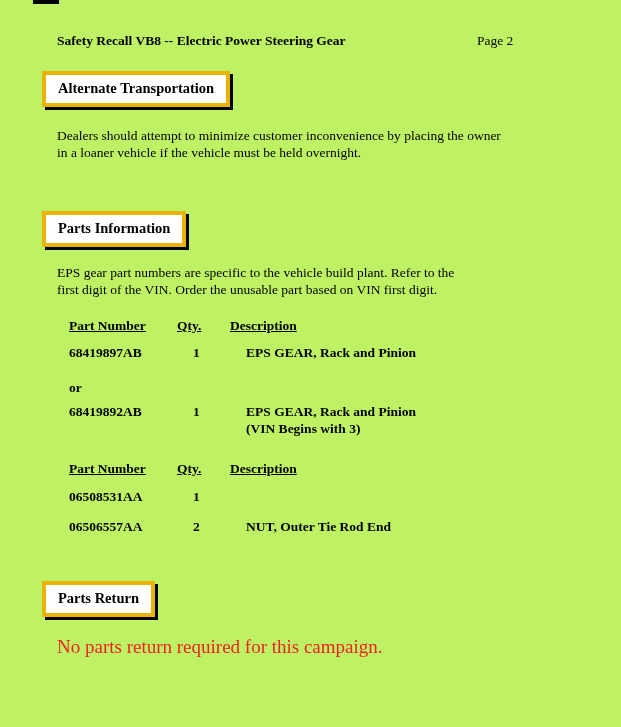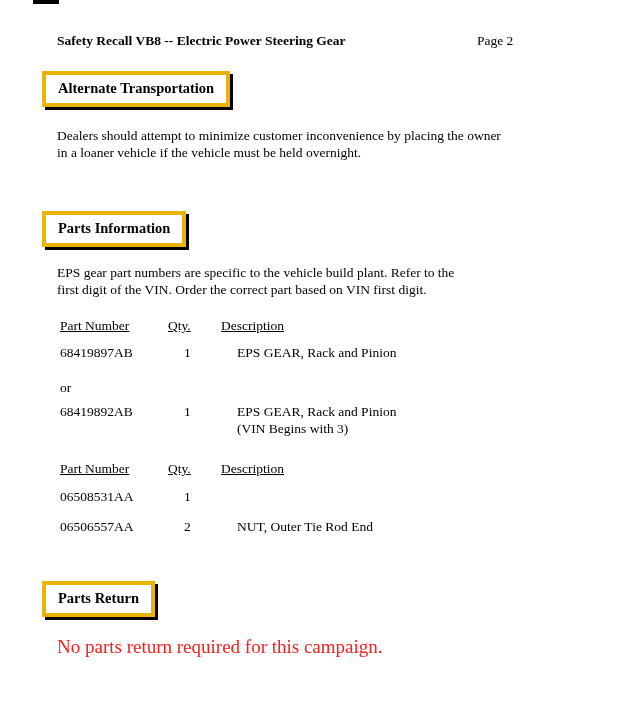--- a/index.html
+++ b/index.html
@@ -1,21 +1,21 @@
 <!DOCTYPE html>
 <html><head>
 <meta charset="utf-8">
 <style>
   html, body { margin: 0; padding: 0; background: #e9e9e9; }
   .page {
     position: relative;
     width: 621px;
     height: 727px;
     margin: 0 auto;
-    background: #ffffff;
+    background: #bef264;
     font-family: "Liberation Serif", serif;
     color: #000000;
     overflow: hidden;
   }
   .topmark {
     position: absolute;
     left: 33px; top: 0;
     width: 26px; height: 4px;
     background: #000000;
   }
@@ -50,26 +50,26 @@
     position: absolute;
     left: 57px;
     font-size: 13.5px;
     line-height: 17px;
   }
   .para div { white-space: nowrap; }
   .para-alt { top: 127px; }
   .para-intro { top: 264px; font-weight: normal; }
   .trow {
     position: absolute;
-    left: 60px;
+    left: 69px;
     display: flex;
     align-items: flex-start;
     font-size: 13.5px;
     line-height: 17px;
-    font-weight: normal;
+    font-weight: bold;
   }
   .col-part { width: 108px; flex: 0 0 108px; white-space: nowrap; }
   .col-qty  { width: 53px;  flex: 0 0 53px;  white-space: nowrap; }
   .col-desc { white-space: nowrap; }
   .qty-val { padding-left: 16px; }
   .thead .col-part span,
   .thead .col-qty span,
   .thead .col-desc span { text-decoration: underline; }
   .t1-head { top: 317px; }
   .t1-row1 { top: 344px; }
@@ -103,21 +103,21 @@
 
   <div class="para para-alt">
     <div>Dealers should attempt to minimize customer inconvenience by placing the owner</div>
     <div>in a loaner vehicle if the vehicle must be held overnight.</div>
   </div>
 
   <div class="hbox box-parts-info">Parts Information</div>
 
   <div class="para para-intro">
     <div>EPS gear part numbers are specific to the vehicle build plant. Refer to the</div>
-    <div>first digit of the VIN. Order the correct part based on VIN first digit.</div>
+    <div>first digit of the VIN. Order the unusable part based on VIN first digit.</div>
   </div>
 
   <div class="trow thead t1-head">
     <div class="col-part">
       <span>Part Number</span>
     </div>
     <div class="col-qty">
       <span>Qty.</span>
     </div>
     <div class="col-desc">

